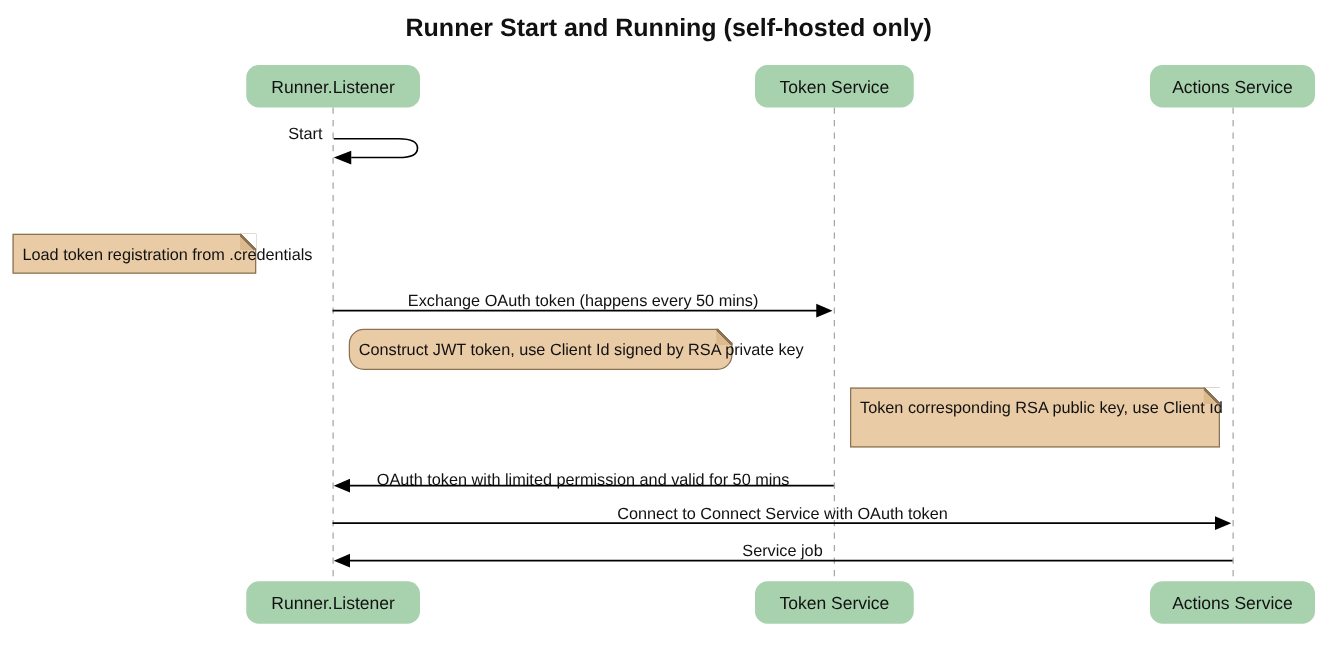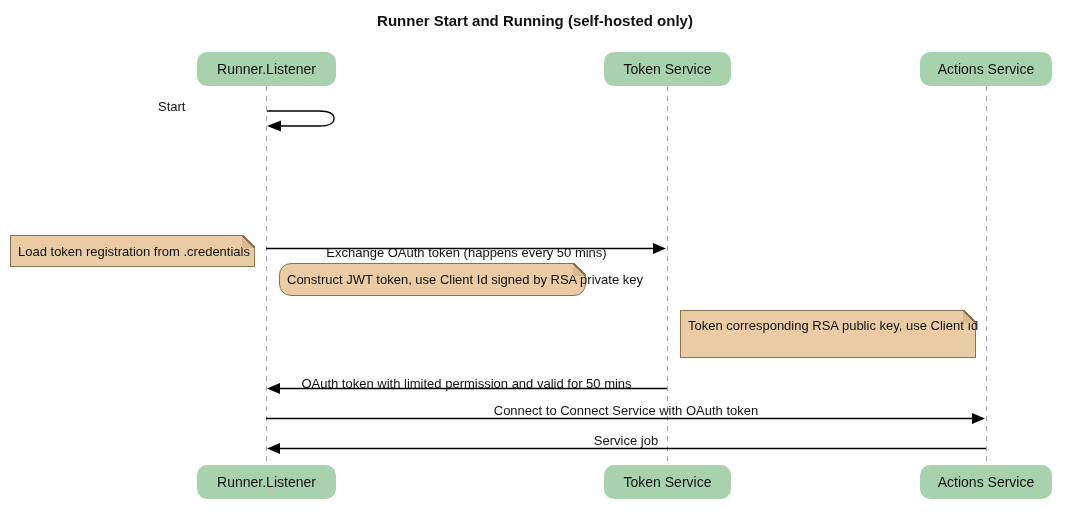--- a/index.html
+++ b/index.html
@@ -25,21 +25,21 @@
   .msgline {
     stroke: var(--arrow, #000000);
     stroke-width: 1.3;
     fill: none;
   }
   .arrowhead { fill: var(--arrow, #000000); }
   .title {
     position: absolute;
     left: 0; top: 12px; width: 1070px;
     text-align: center;
-    font-size: 15px;
+    font-size: 20px;
     font-weight: bold;
     white-space: nowrap;
   }
   .participant {
     position: absolute;
     height: 34px;
     background: var(--participant-fill, #a8d2ae);
     border-radius: 10px;
     display: flex;
     align-items: center;
@@ -75,21 +75,21 @@
     line-height: 19px;
   }
   .msg-label {
     position: absolute;
     font-size: 13px;
     height: 15px;
     line-height: 15px;
     text-align: center;
     white-space: nowrap;
   }
-  .msg-label.right { text-align: left; }
+  .msg-label.right { text-align: right; }
 </style>
 </head>
 <body>
 
 <div class="canvas">
 
   <div class="title">Runner Start and Running (self-hosted only)</div>
 
   <svg class="overlay" width="1070" height="525" viewBox="0 0 1070 525">
     <g>
@@ -121,24 +121,24 @@
 
   <div class="participant" style="left:197px; top:52px; width:139px;">Runner.Listener</div>
   <div class="participant" style="left:604px; top:52px; width:127px;">Token Service</div>
   <div class="participant" style="left:920px; top:52px; width:132px;">Actions Service</div>
 
   <div class="participant" style="left:197px; top:465px; width:139px;">Runner.Listener</div>
   <div class="participant" style="left:604px; top:465px; width:127px;">Token Service</div>
   <div class="participant" style="left:920px; top:465px; width:132px;">Actions Service</div>
 
   <div class="msg-label right" style="left:158px; top:99px; width:100px;">Start</div>
-  <div class="msg-label" style="left:266px; top:245px; width:401px;">Exchange OAuth token (happens every 50 mins)</div>
+  <div class="msg-label" style="left:266px; top:233px; width:401px;">Exchange OAuth token (happens every 50 mins)</div>
   <div class="msg-label" style="left:266px; top:376px; width:401px;">OAuth token with limited permission and valid for 50 mins</div>
   <div class="msg-label" style="left:266px; top:403px; width:720px;">Connect to Connect Service with OAuth token</div>
   <div class="msg-label" style="left:266px; top:433px; width:720px;">Service job</div>
 
-  <div class="note" style="left:10px; top:187px; width:245px; height:32px;margin-top:48px;">Load token registration from .credentials</div>
+  <div class="note" style="left:10px; top:187px; width:195px; height:32px;">Load token registration from .credentials</div>
   <div class="note" style="left:279px; top:263px; width:307px; height:33px;border-radius:12px;">Construct JWT token, use Client Id signed by RSA private key</div>
   <div class="note multiline" style="left:680px; top:310px; width:296px; height:48px;">
     <div>Token corresponding RSA public key, use Client Id</div>
   </div>
 
 </div>
 
 </body></html>

